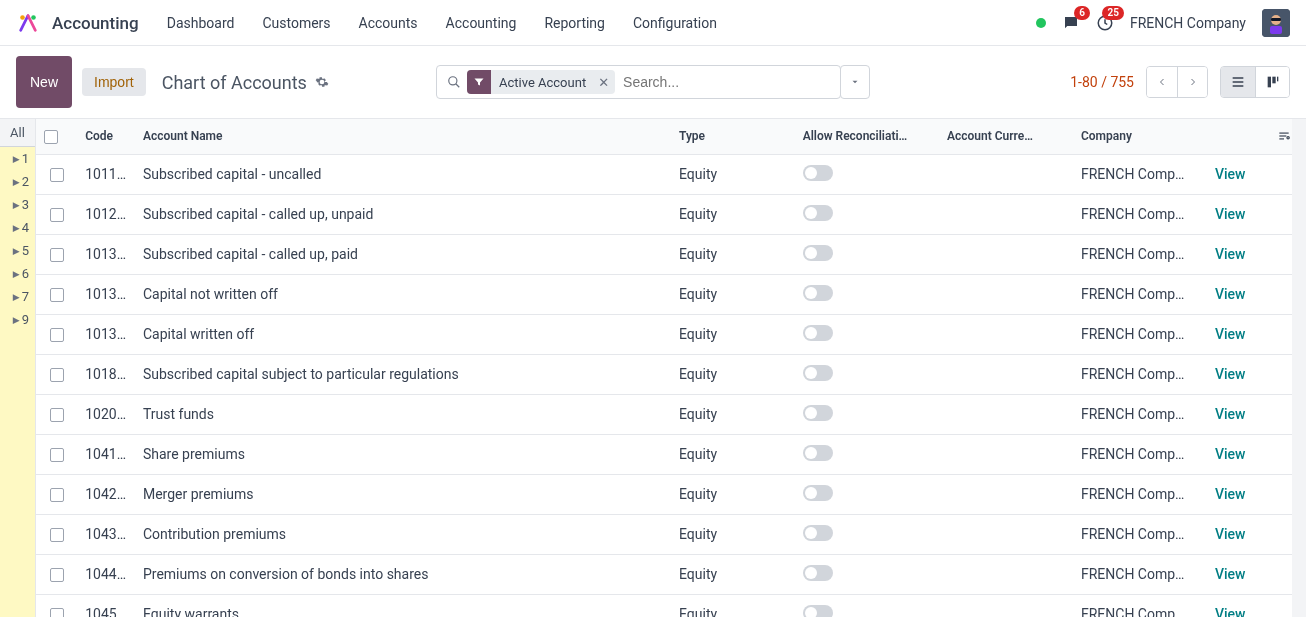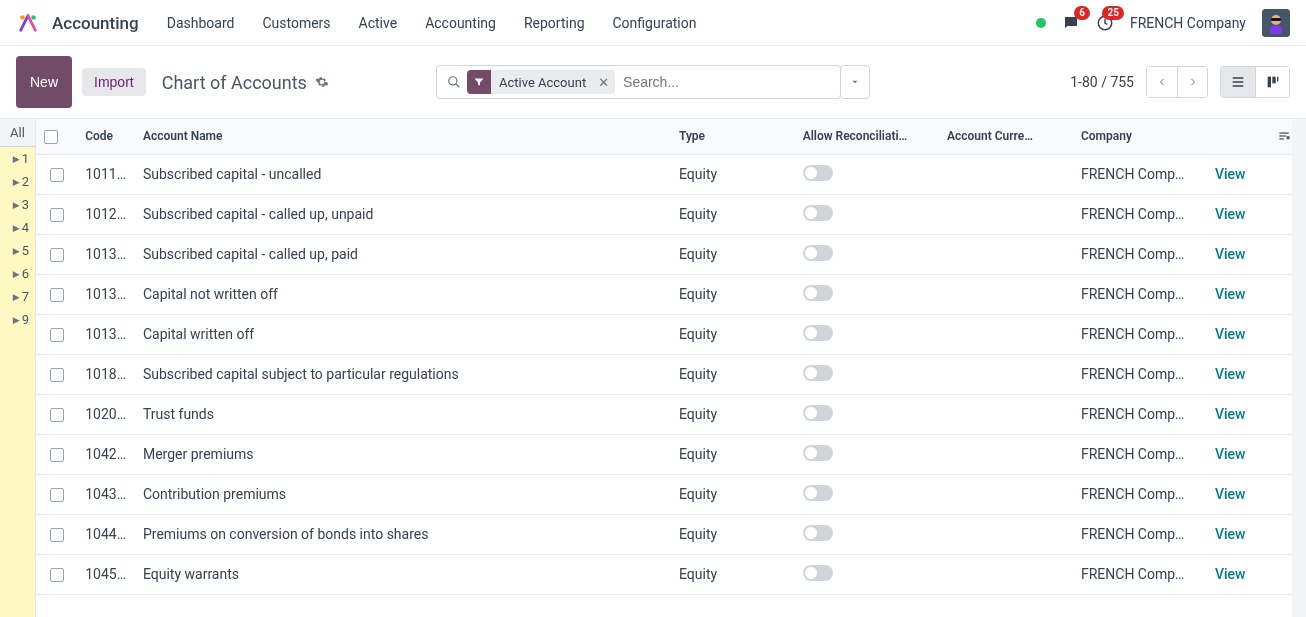--- a/index.html
+++ b/index.html
@@ -96,21 +96,21 @@
     background: #714B67;
     color: #fff;
     border: none;
     padding: 18px 14px;
     border-radius: 4px;
     font-size: 14px;
     cursor: pointer;
   }
   .btn-import {
     background: #e5e7eb;
-    color: #701a75;
+    color: #a16207;
     border: none;
     padding: 6px 12px;
     border-radius: 4px;
     font-size: 14px;
     cursor: pointer;
   }
   .breadcrumb {
     font-size: 18px;
     color: #4b5563;
     margin-left: 6px;
@@ -187,21 +187,21 @@
     color: #6b7280;
     background: #fff;
   }
 
   .cp-right {
     margin-left: auto;
     display: flex;
     align-items: center;
     gap: 12px;
   }
-  .pager-text { color: #404040; }
+  .pager-text { color: #c2410c; }
   .pager-btns {
     display: inline-flex;
     border: 1px solid #d1d5db;
     border-radius: 4px;
     overflow: hidden;
   }
   .pager-btn {
     width: 30px; height: 30px;
     display: inline-flex;
     align-items: center; justify-content: center;
@@ -364,21 +364,21 @@
       <path d="M4 20 L12 4" stroke="#7c3aed" stroke-width="3" stroke-linecap="round" fill="none"></path>
       <path d="M12 4 L20 20" stroke="#ec4899" stroke-width="3" stroke-linecap="round" fill="none"></path>
       <circle cx="6" cy="6" r="2.5" fill="#f59e0b"></circle>
       <circle cx="18" cy="6" r="2.5" fill="#22c55e"></circle>
     </svg>
   </span>
   <span class="app-title">Accounting</span>
   <div class="nav-menu">
     <span class="nav-item">Dashboard</span>
     <span class="nav-item">Customers</span>
-    <span class="nav-item">Active</span>
+    <span class="nav-item">Accounts</span>
     <span class="nav-item">Accounting</span>
     <span class="nav-item">Reporting</span>
     <span class="nav-item">Configuration</span>
   </div>
   <div class="nav-right">
     <span class="status-dot"></span>
     <span class="icon-badge">
       <svg width="18" height="18" viewBox="0 0 24 24" fill="#374151">
           <path d="M4 4h16v12H7l-3 3V4z"></path>
         </svg>
@@ -622,20 +622,31 @@
               <td>Trust funds</td>
               <td>Equity</td>
               <td><span class="toggle"></span></td>
               <td></td>
               <td>FRENCH Comp…</td>
               <td><span class="view-link">View</span></td>
               <td></td>
             </tr>
             <tr>
               <td class="col-check"><span class="chk"></span></td>
+              <td>1041…</td>
+              <td>Share premiums</td>
+              <td>Equity</td>
+              <td><span class="toggle"></span></td>
+              <td></td>
+              <td>FRENCH Comp…</td>
+              <td><span class="view-link">View</span></td>
+              <td></td>
+            </tr>
+            <tr>
+              <td class="col-check"><span class="chk"></span></td>
               <td>1042…</td>
               <td>Merger premiums</td>
               <td>Equity</td>
               <td><span class="toggle"></span></td>
               <td></td>
               <td>FRENCH Comp…</td>
               <td><span class="view-link">View</span></td>
               <td></td>
             </tr>
             <tr>

